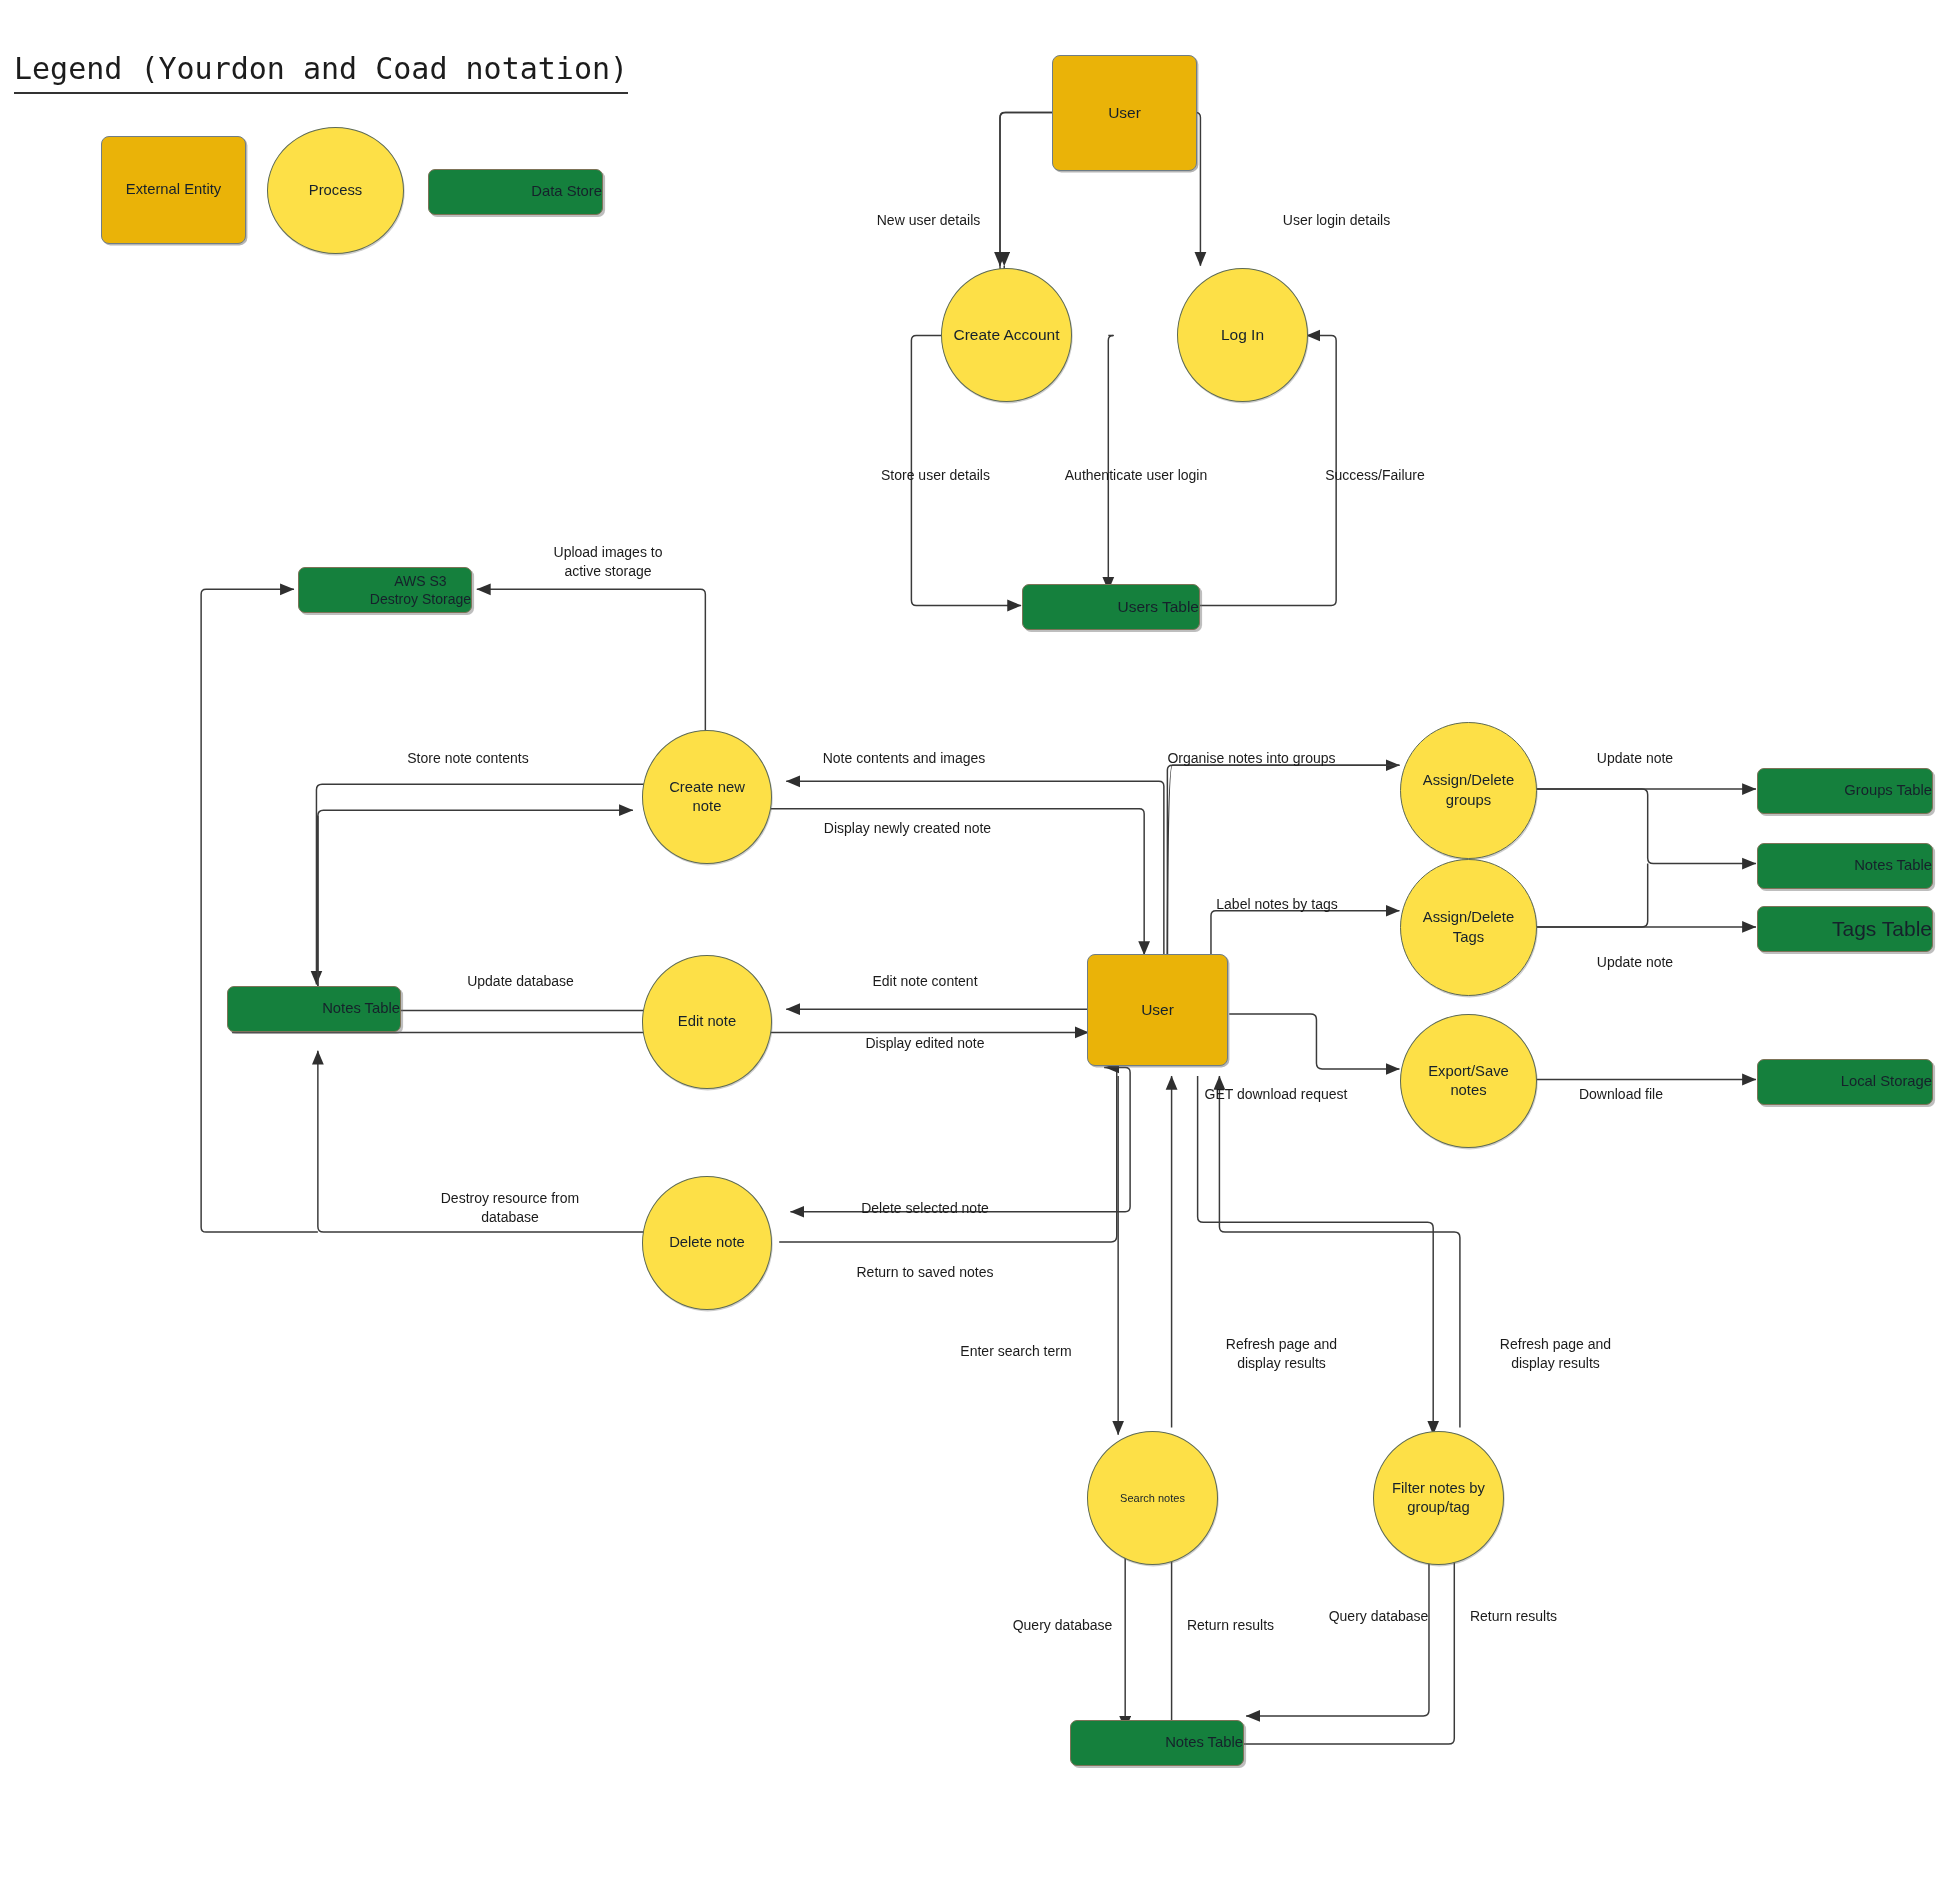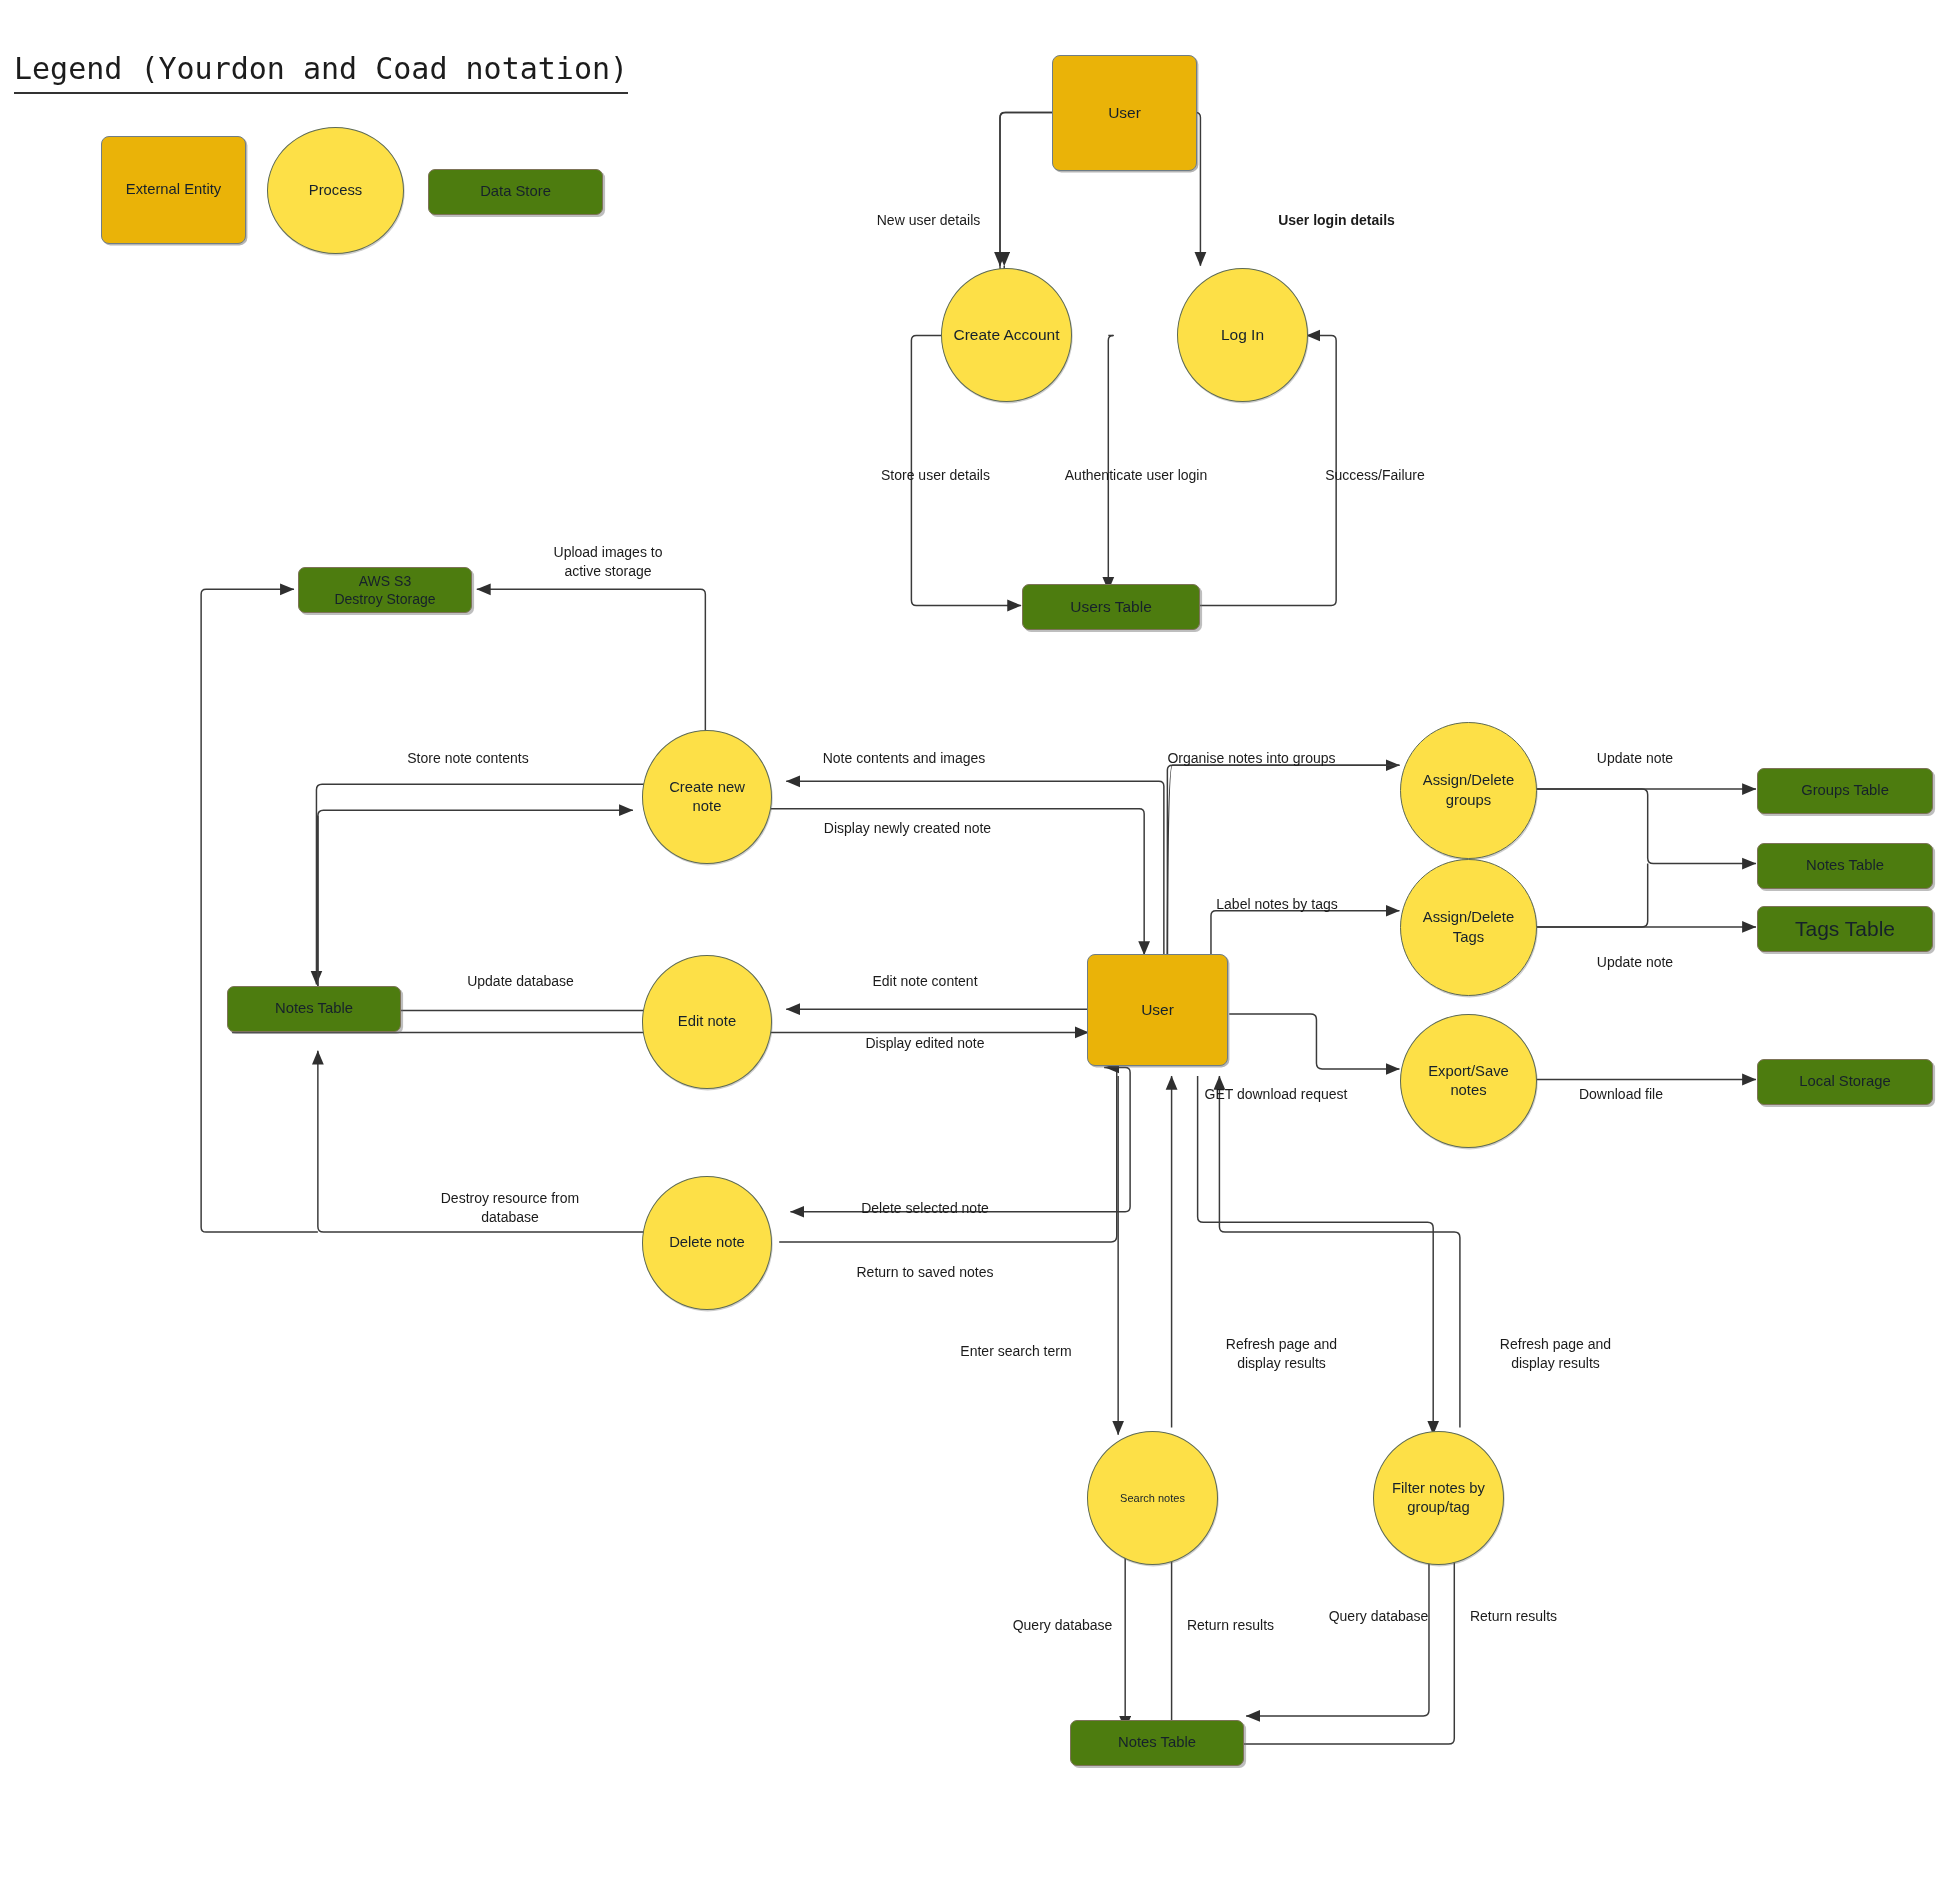--- a/index.html
+++ b/index.html
@@ -33,24 +33,25 @@
     border-radius:8px;
     box-shadow:1.4px 1.4px 0 rgba(90,90,90,0.45);
   }
   .process{
     background:#fde047;
     border:1.1px solid #5d6a55;
     border-radius:50%;
     box-shadow:0.7px 1.4px 0 rgba(90,90,90,0.30);
   }
   .store{
-    background:#4d7c0f;
+    background:#15803d;
     border:1.1px solid #7d7358;
     border-radius:7px;
     box-shadow:2.1px 2.1px 0 rgba(110,110,110,0.45);
+    justify-content:flex-end;
   }
 
   .flabel{
     position:absolute;
     font-size:14px;
     color:#1b1b1b;
     text-align:center;
     line-height:1.35;
     white-space:pre-line;
     pointer-events:none;
@@ -164,21 +165,21 @@
 
   <div class="node process" style="left:1177px;top:268px;width:129px;height:132px;font-size:15.5px;">
     <span>Log In</span>
   </div>
 
   <div class="node store" style="left:1022px;top:584px;width:176px;height:44px;font-size:15.5px;">
     <span>Users Table</span>
   </div>
 
   <div class="flabel" style="left:830px;top:211px;width:197px;">New user details</div>
-  <div class="flabel" style="left:1238px;top:211px;width:197px;font-weight:bold;">User login details</div>
+  <div class="flabel" style="left:1238px;top:211px;width:197px;">User login details</div>
   <div class="flabel" style="left:830px;top:466px;width:211px;">Store user details</div>
   <div class="flabel" style="left:1020px;top:466px;width:232px;">Authenticate user login</div>
   <div class="flabel" style="left:1287px;top:466px;width:176px;">Success/Failure</div>
 
   <div class="node store" style="left:298px;top:567px;width:172px;height:44px;font-size:14px;">
     <span style="white-space:pre-line;">AWS S3
 Destroy Storage</span>
   </div>
 
   <div class="flabel" style="left:492px;top:543px;width:232px;">Upload images to

